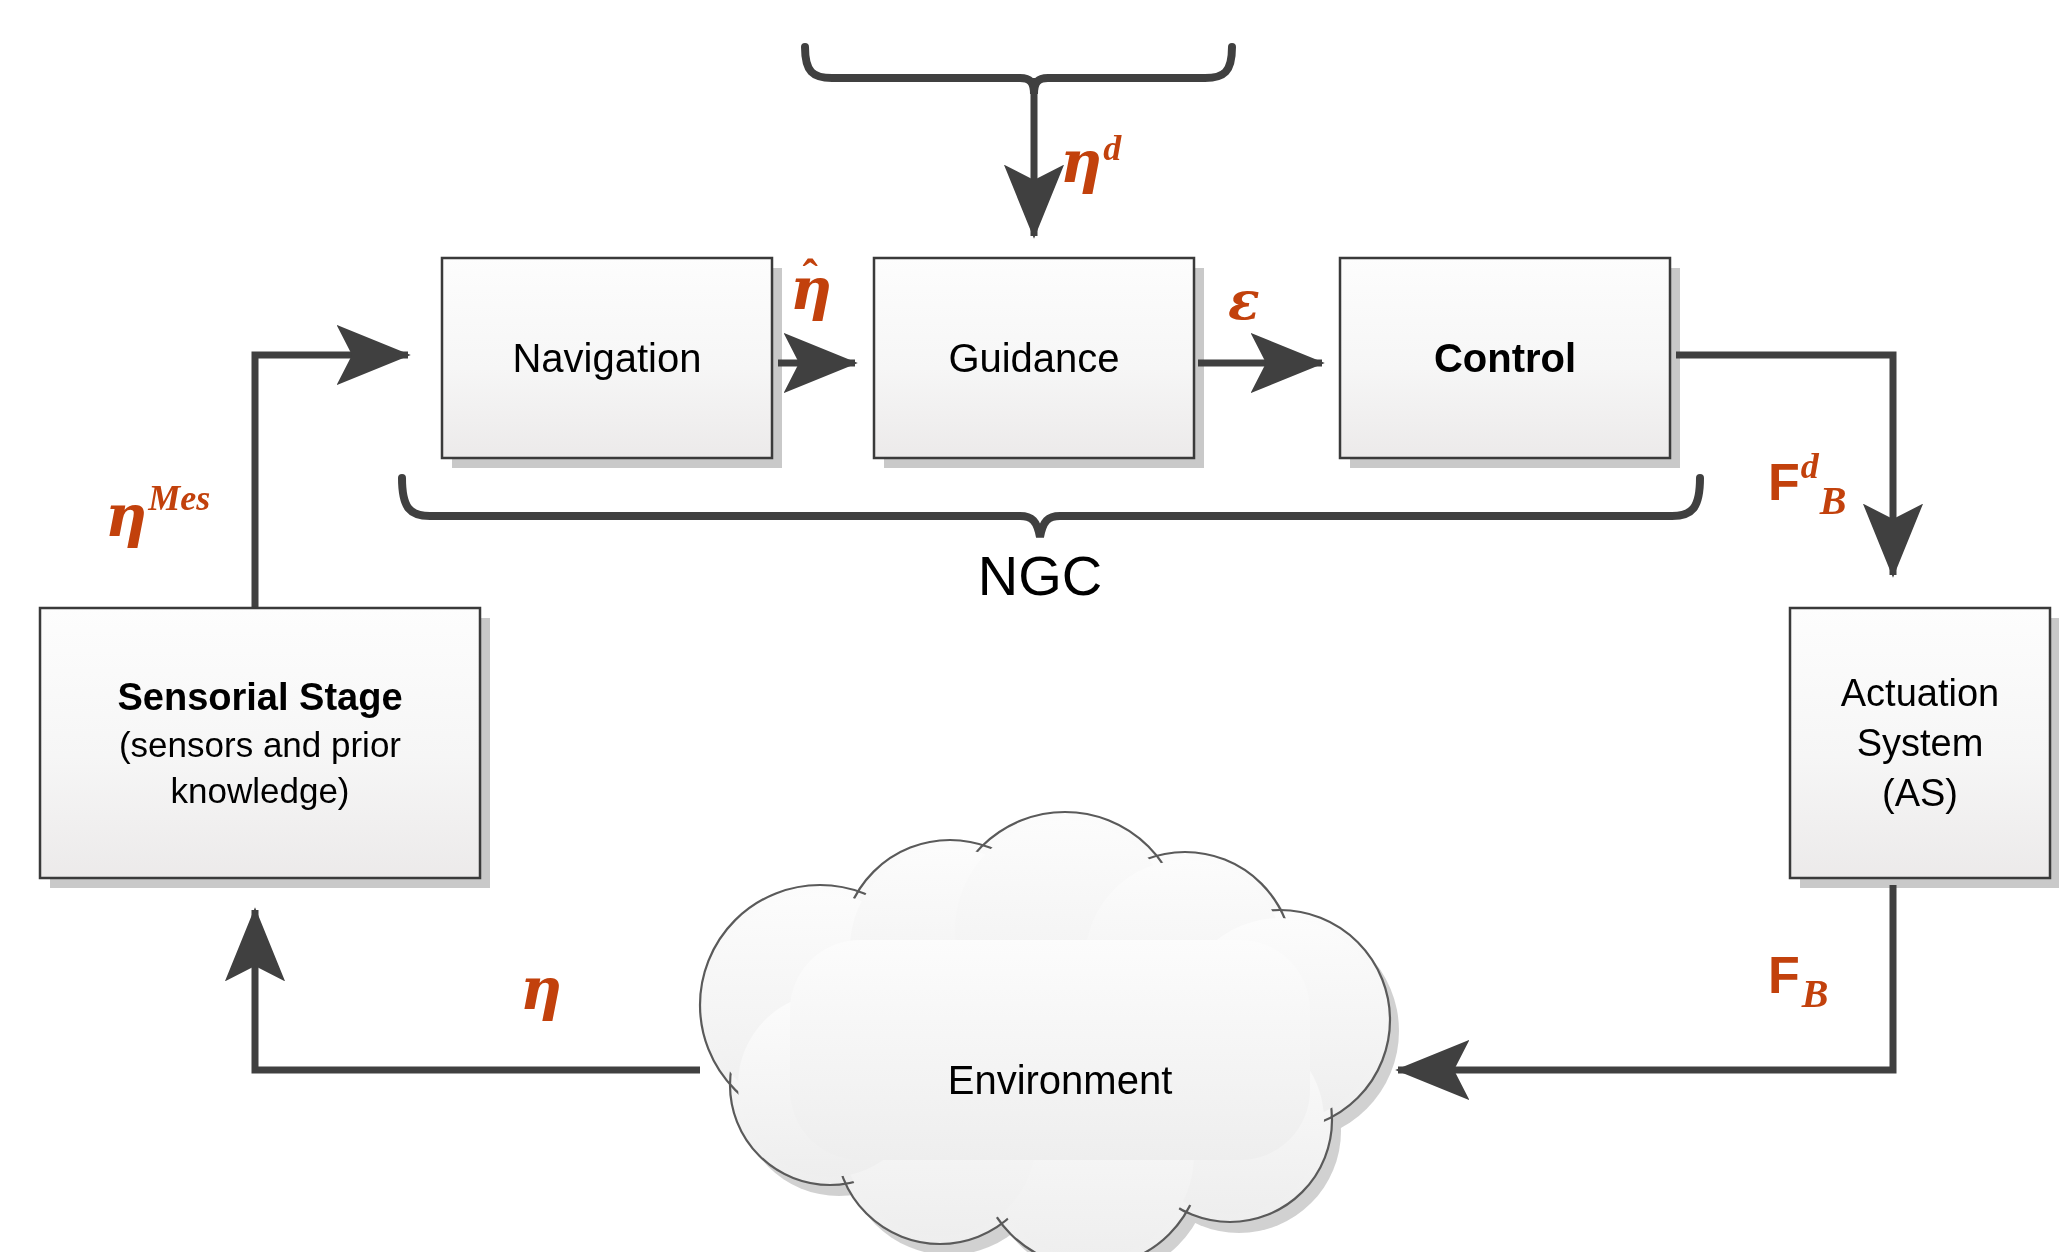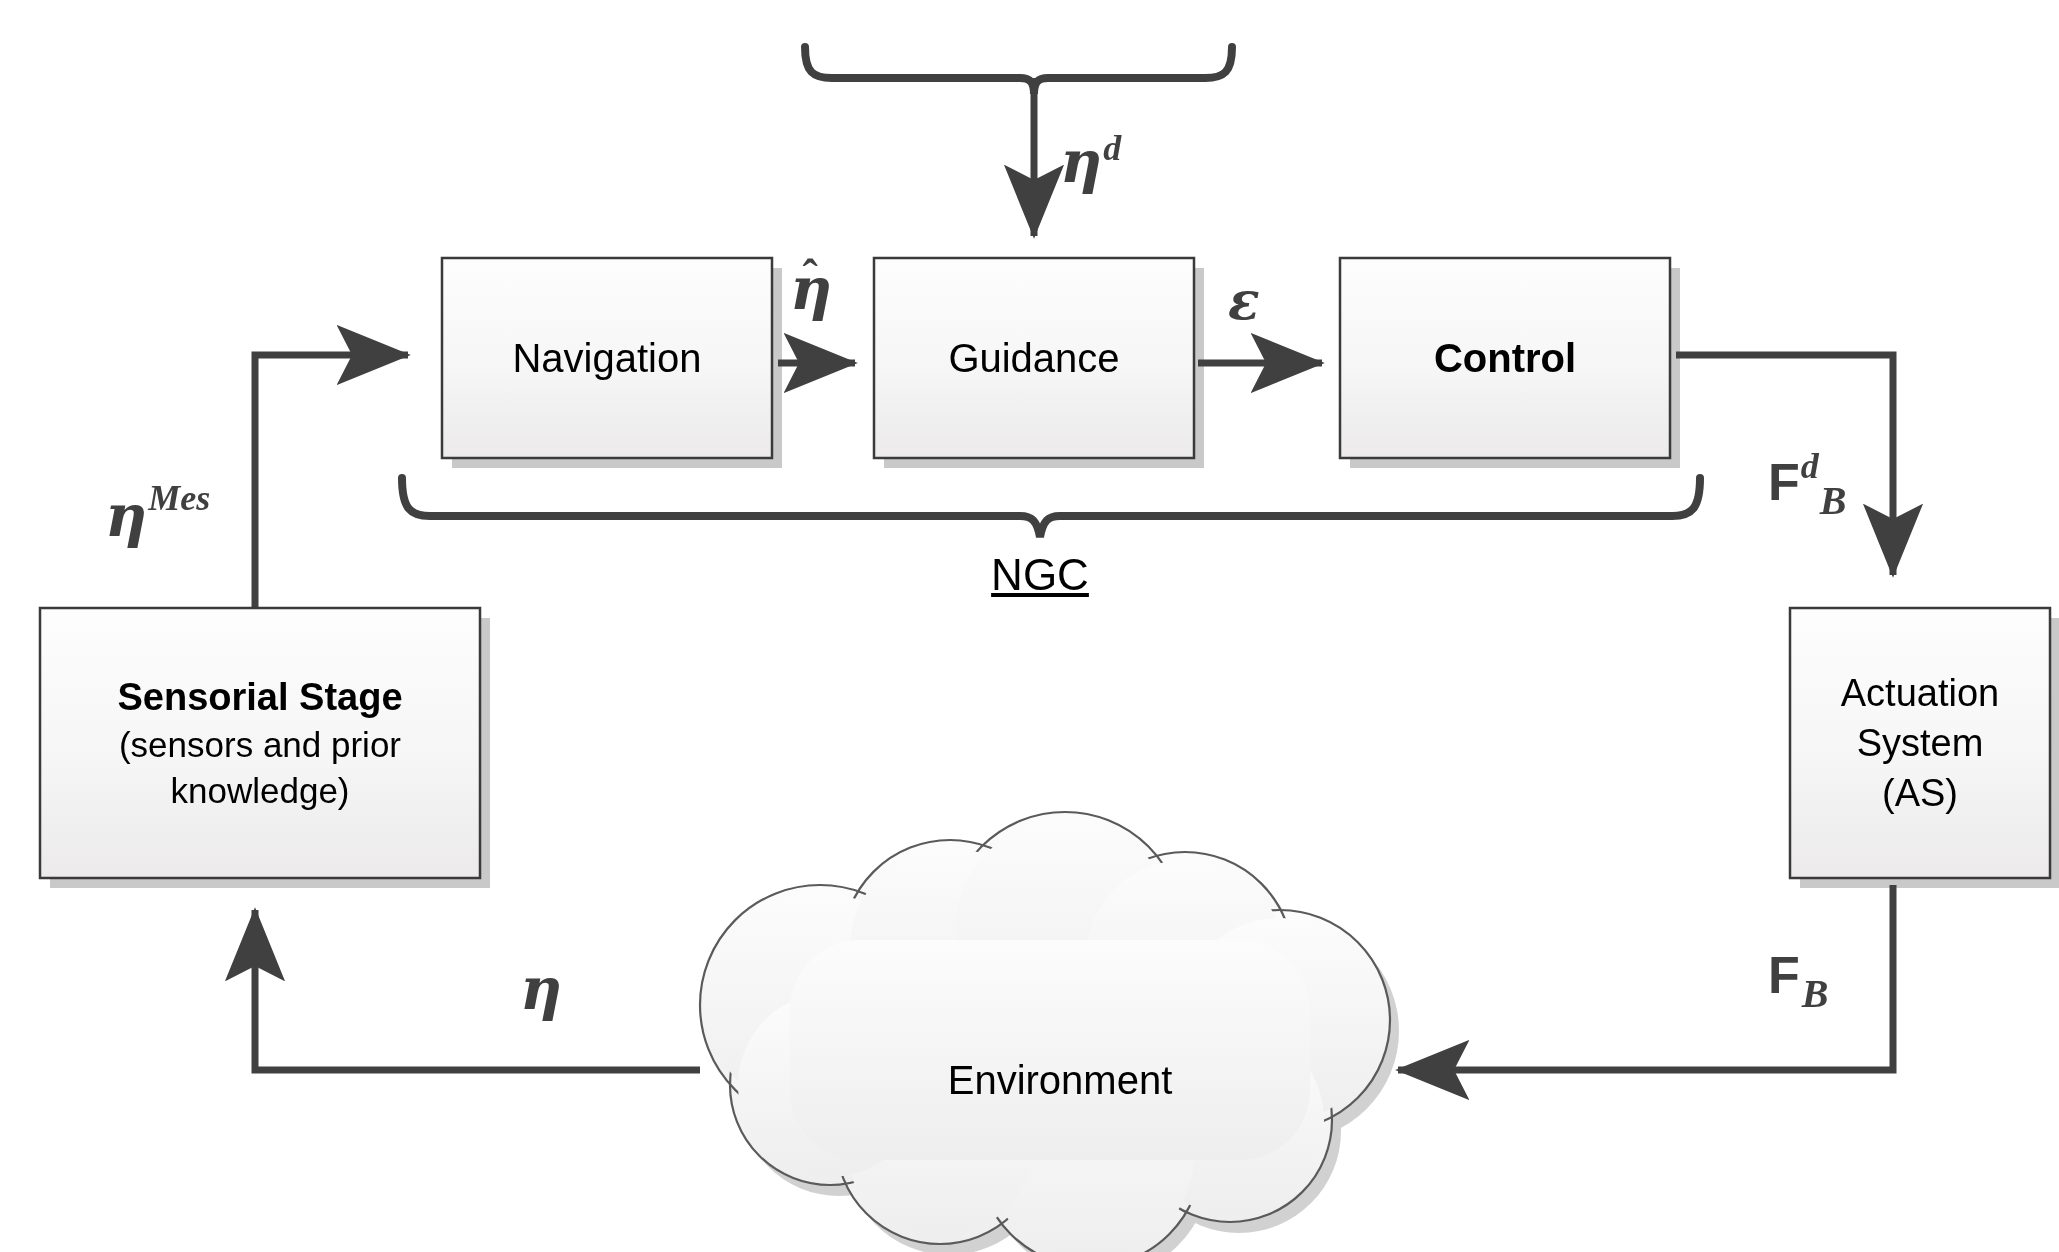--- a/index.html
+++ b/index.html
@@ -18,25 +18,25 @@
     text-align:center;color:#000;
     pointer-events:none;
   }
   .boxlabel .ln{display:block;line-height:1.32;}
 
   .nav-l,.gui-l,.ctl-l{font-size:40px;}
   .as-l{font-size:38px;}
   .ss-title{font-size:38px;font-weight:bold;}
   .ss-sub{font-size:35px;}
   .env-l{font-size:40px;text-align:center;}
-  .ngc-l{font-size:44px;text-decoration:underline;}
+  .ngc-l{font-size:56px;}
 
   
   .mathlab{
-    position:absolute;color:#404040;white-space:nowrap;pointer-events:none;
+    position:absolute;color:#c2410c;white-space:nowrap;pointer-events:none;
     font-family:"Liberation Serif", serif;
   }
   .gk{font-style:italic;font-weight:bold;font-size:58px;font-family:"DejaVu Serif", serif;}
   .gk-sm{font-style:italic;font-weight:bold;font-size:52px;font-family:"DejaVu Serif", serif;}
   .bvec{font-family:"Liberation Sans", sans-serif;font-weight:bold;font-style:normal;font-size:52px;}
   .supd{font-family:"Liberation Serif", serif;font-style:italic;font-weight:bold;font-size:36px;
         position:relative;top:-22px;left:1px;}
   .subb{font-family:"Liberation Serif", serif;font-style:italic;font-weight:bold;font-size:40px;
         position:relative;top:14px;left:2px;}
   .hatwrap{position:relative;display:inline-block;}

